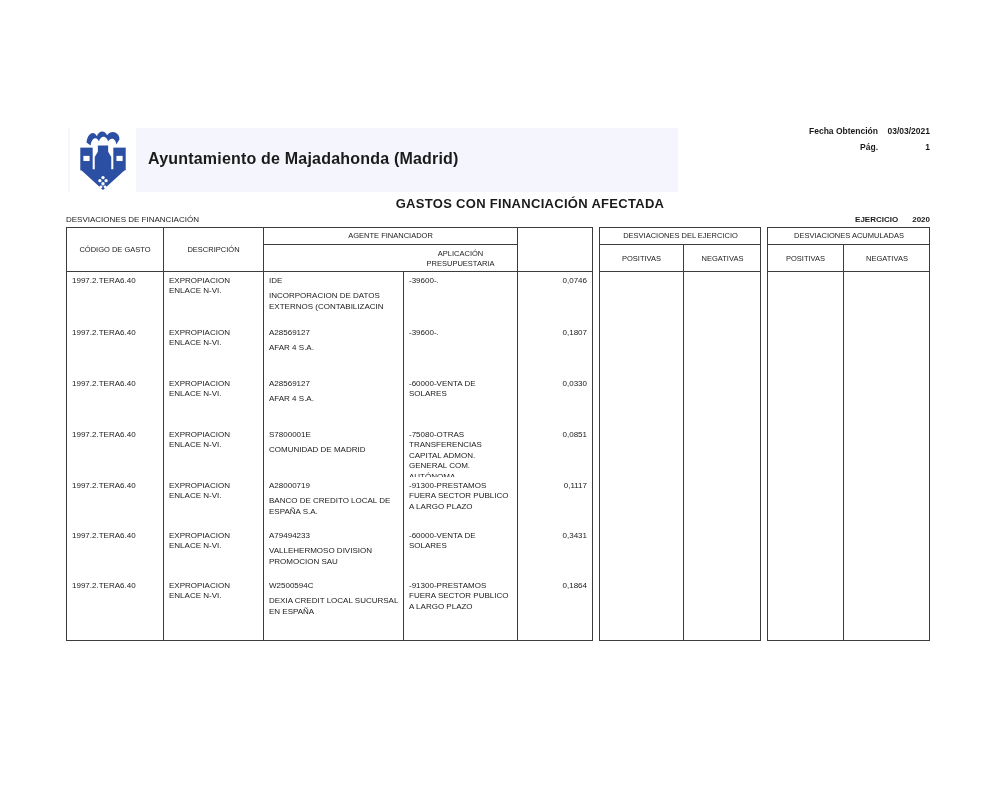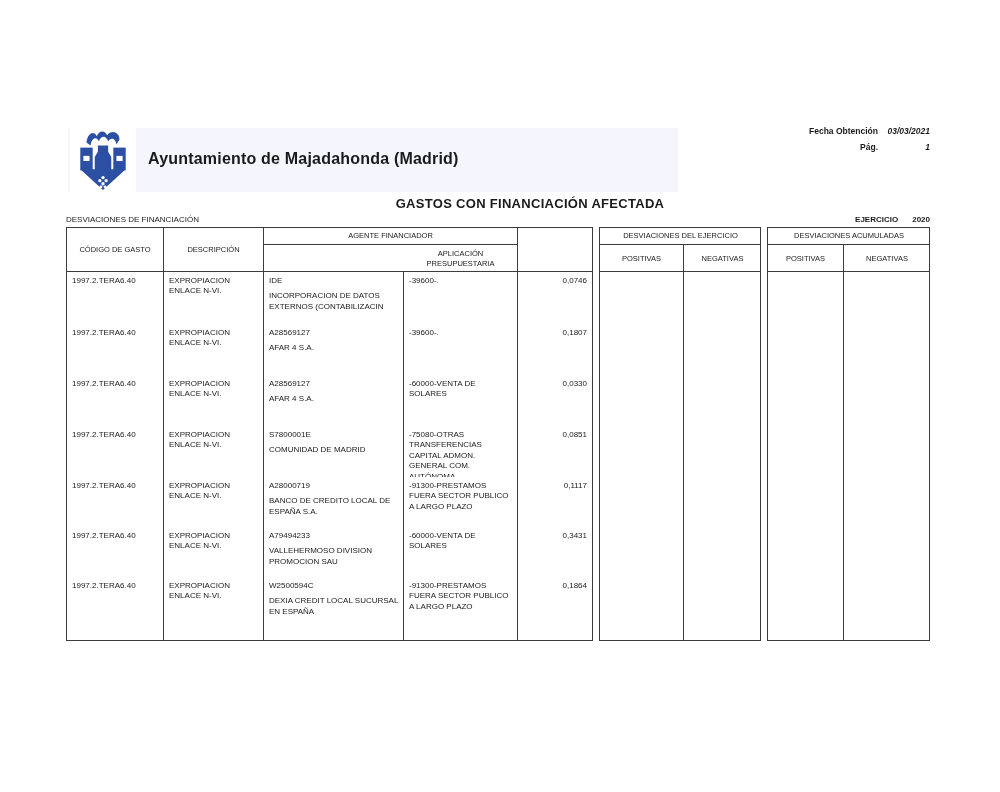--- a/index.html
+++ b/index.html
@@ -7,21 +7,21 @@
   .page { position:relative; width:1000px; height:792px; overflow:hidden; }
 
   
   .header-band { position:absolute; left:68px; top:128px; width:610px; height:64px; background:#f4f5fd; }
   .logo-box { position:absolute; left:70px; top:123px; width:66px; height:74px; background:#ffffff; display:flex; align-items:center; justify-content:center; }
   .org-name { position:absolute; left:148px; top:150px; font-size:16px; font-weight:bold; letter-spacing:0.2px; }
 
   .meta { position:absolute; left:758px; top:126px; width:172px; font-size:8.5px; font-weight:bold; }
   .meta-row { display:flex; margin-bottom:6px; }
   .meta-label { flex:1; text-align:right; }
-  .meta-value { width:52px; text-align:right;font-style:italic; }
+  .meta-value { width:52px; text-align:right; }
 
   .doc-title { position:absolute; left:50px; top:196px; width:960px; text-align:center; font-size:13px; font-weight:bold; letter-spacing:0.3px; }
 
   .subhead-line { position:absolute; left:66px; top:215px; width:864px; display:flex; justify-content:space-between; font-size:8px; }
   .ejercicio { font-weight:bold; }
   .ejercicio .val { margin-left:14px; }
 
   
   .table-wrap { position:absolute; left:66px; top:227px; width:864px; height:414px; display:flex; }
   .sec { border:1px solid #3c3c3c; height:414px; display:flex; flex-direction:column; background:#fff; }

